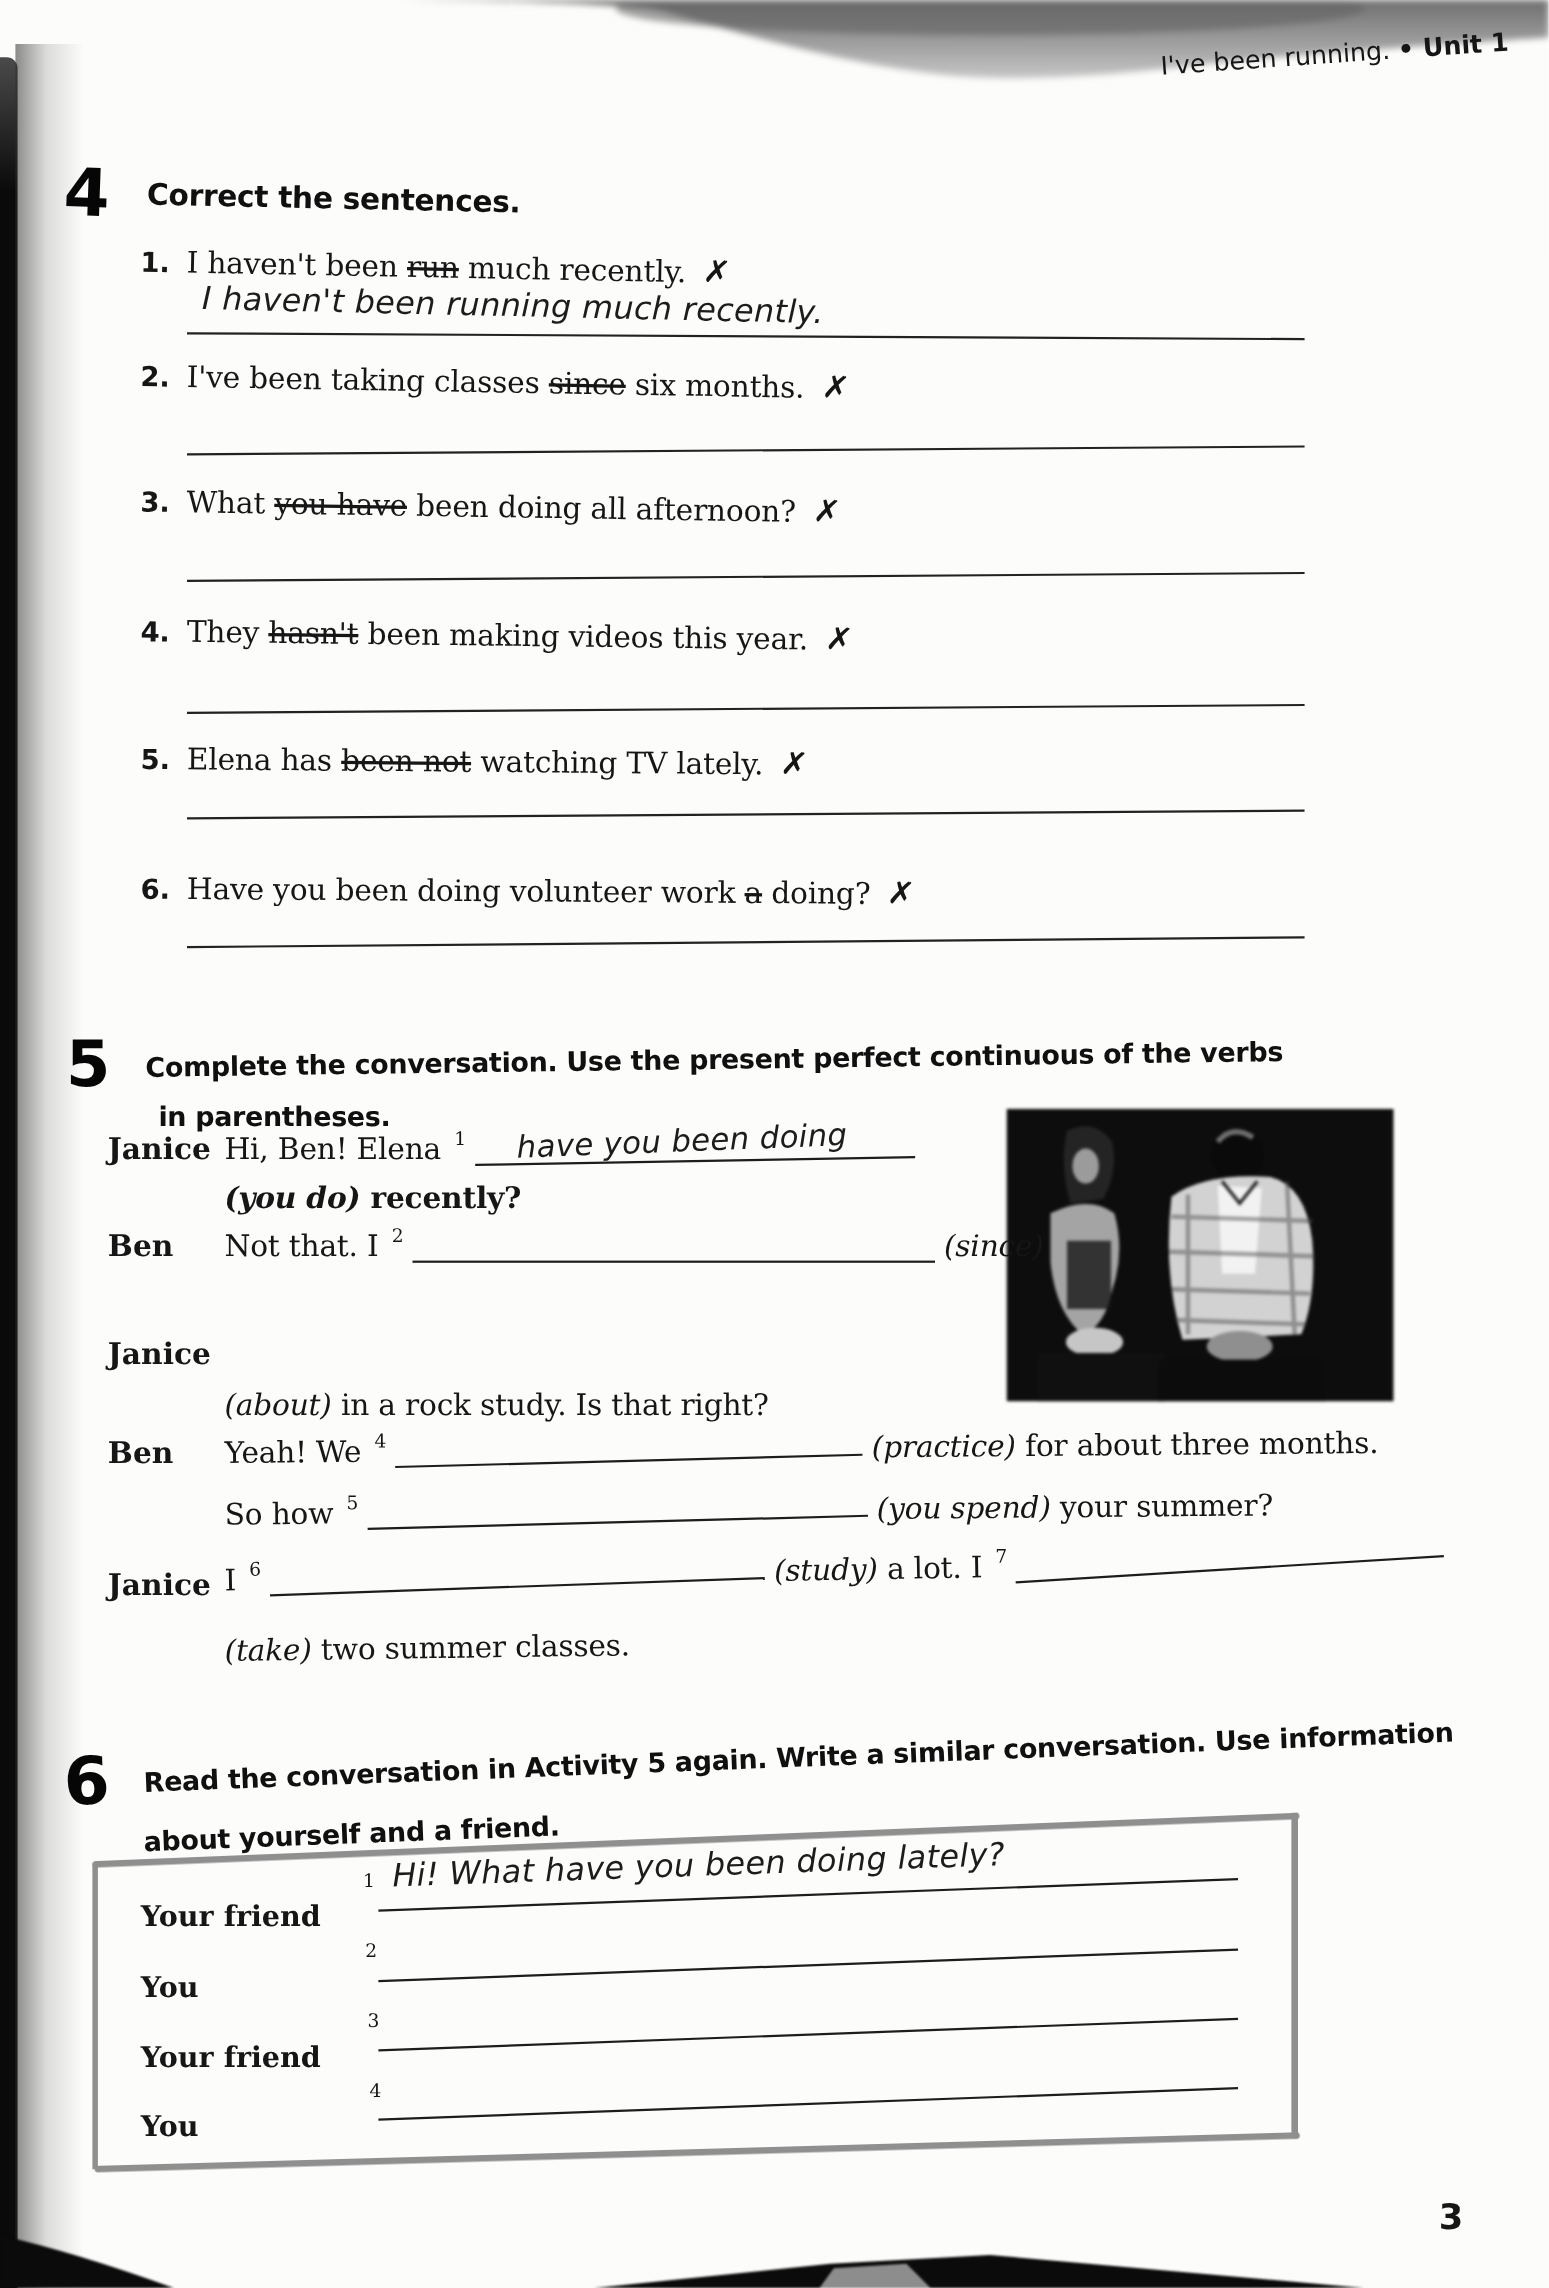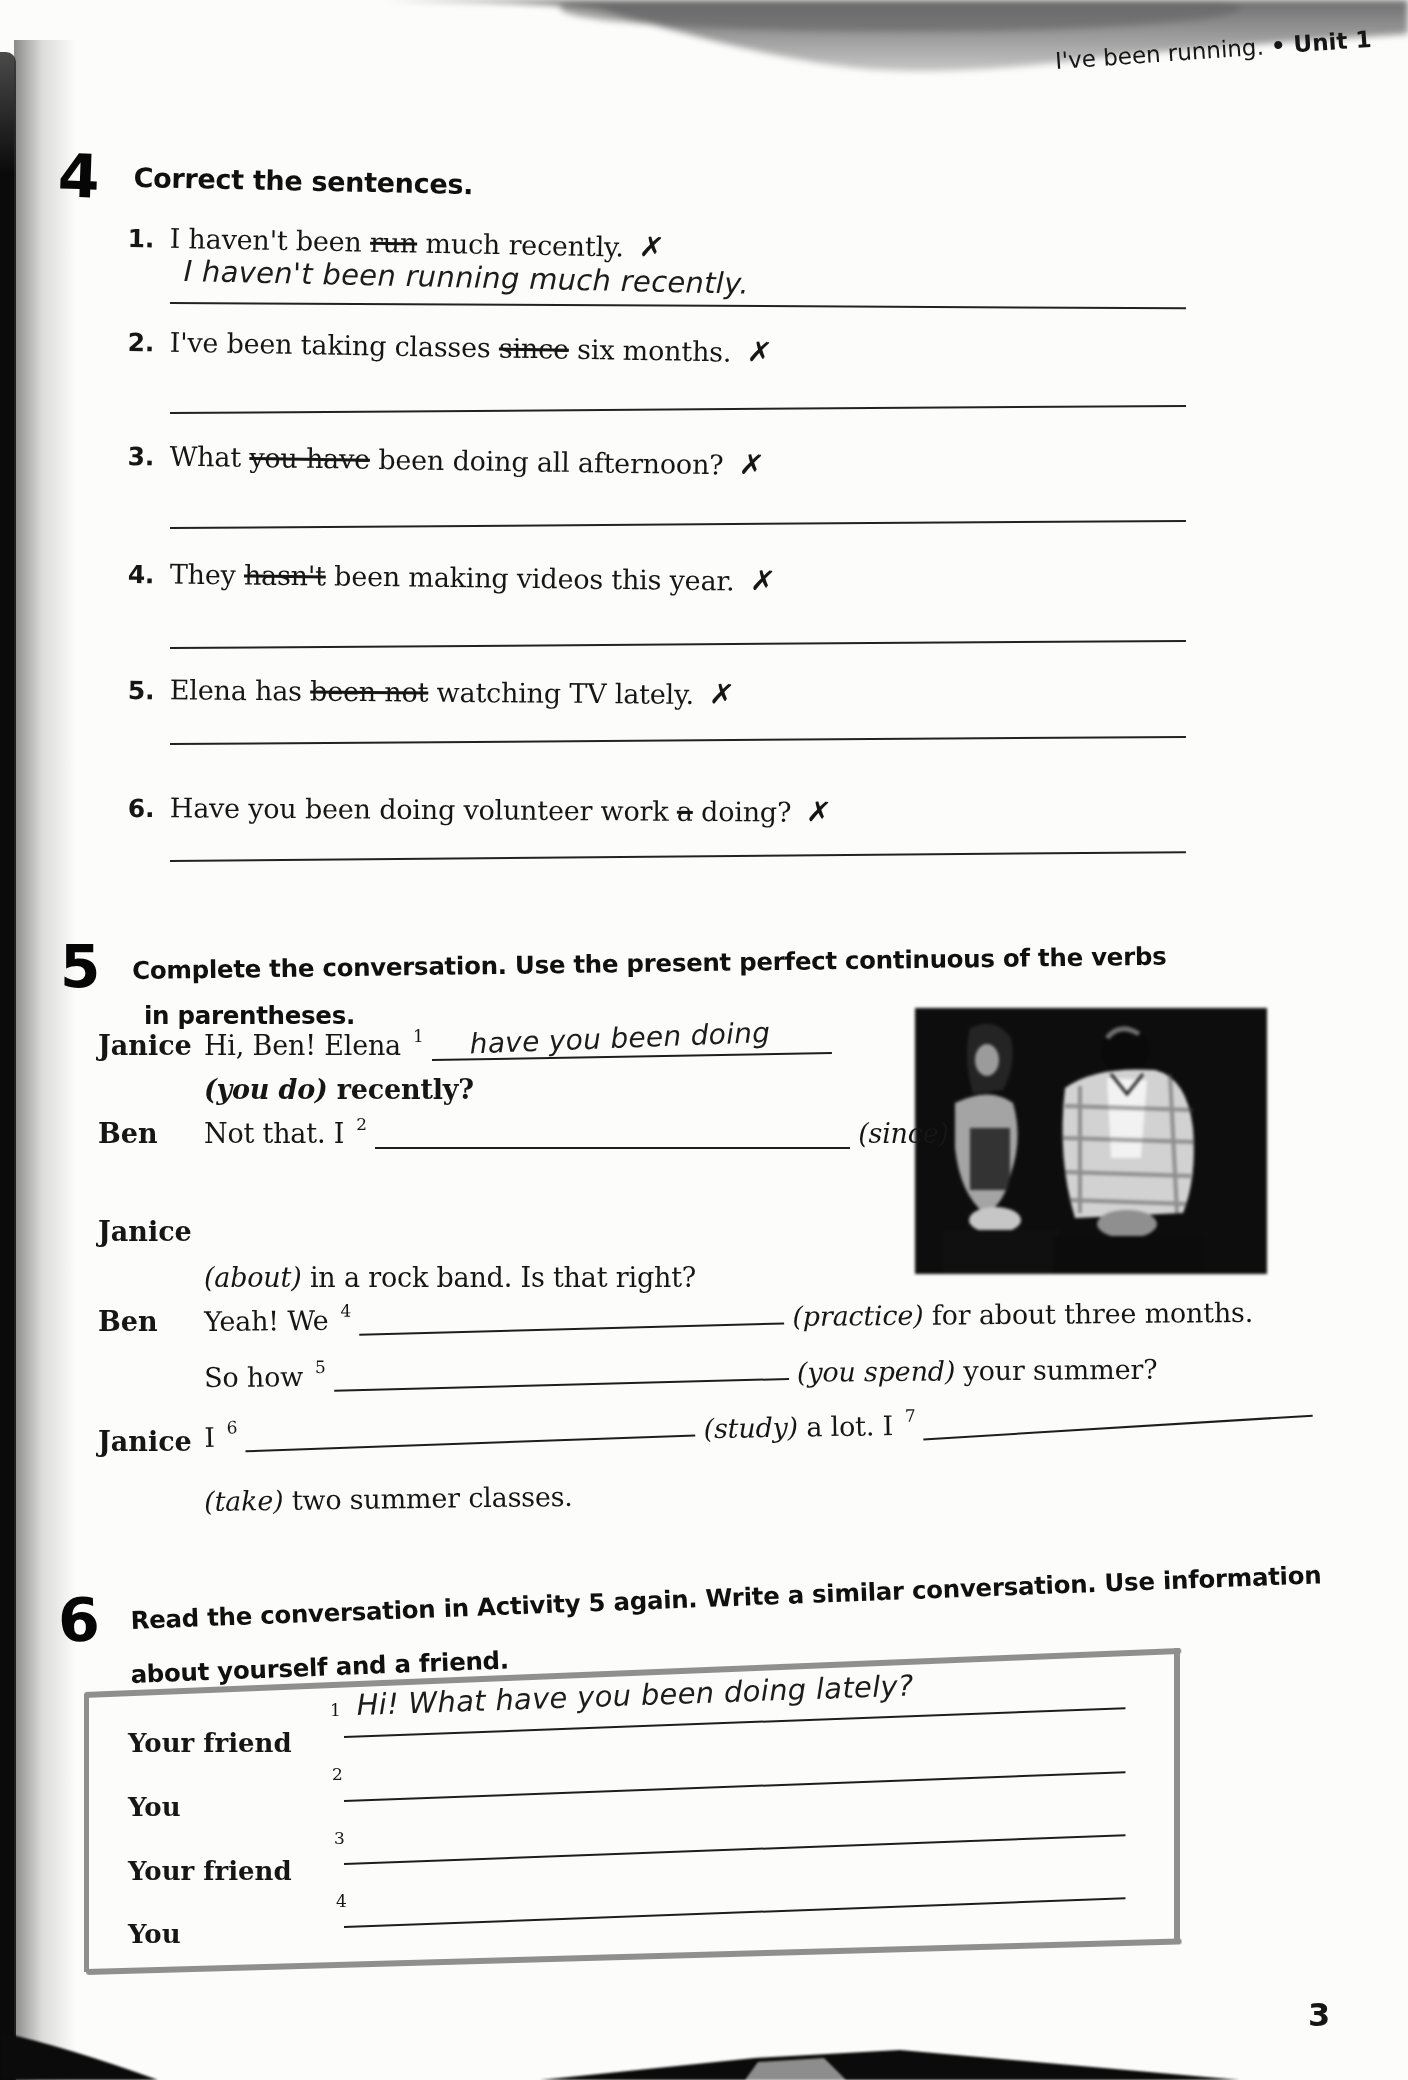--- a/index.html
+++ b/index.html
@@ -139,21 +139,21 @@
     <span class="it">(you do)</span><span> recently?</span>
   </div>
 
   <div class="abs speaker" style="left:98px;top:1118px;">Ben</div>
   <div class="abs dline" style="left:204px;top:1118px;">
     <span>Not that. I</span><span class="sup">2</span><span class="blank" style="width:475px;"></span> <span class="it">(since)</span>
   </div>
 
   <div class="abs speaker" style="left:98px;top:1216px;">Janice</div>
   <div class="abs dline" style="left:204px;top:1262px;">
-    <span class="it">(about)</span><span> in a rock band. Is that right?</span>
+    <span class="it">(about)</span><span> in a rock study. Is that right?</span>
   </div>
 
   <div class="abs speaker" style="left:98px;top:1306px;">Ben</div>
   <div class="abs dline" style="left:204px;top:1306px;transform:rotate(-0.5deg);transform-origin:left top;">
     <span>Yeah! We</span><span class="sup">4</span><span class="blank tilt-1" style="width:425px;"></span> <span class="it">(practice)</span><span> for about three months.</span>
   </div>
   <div class="abs dline" style="left:204px;top:1362px;transform:rotate(-0.5deg);transform-origin:left top;">
     <span>So how</span><span class="sup">5</span><span class="blank tilt-1" style="width:455px;"></span> <span class="it">(you spend)</span><span> your summer?</span>
   </div>
 

